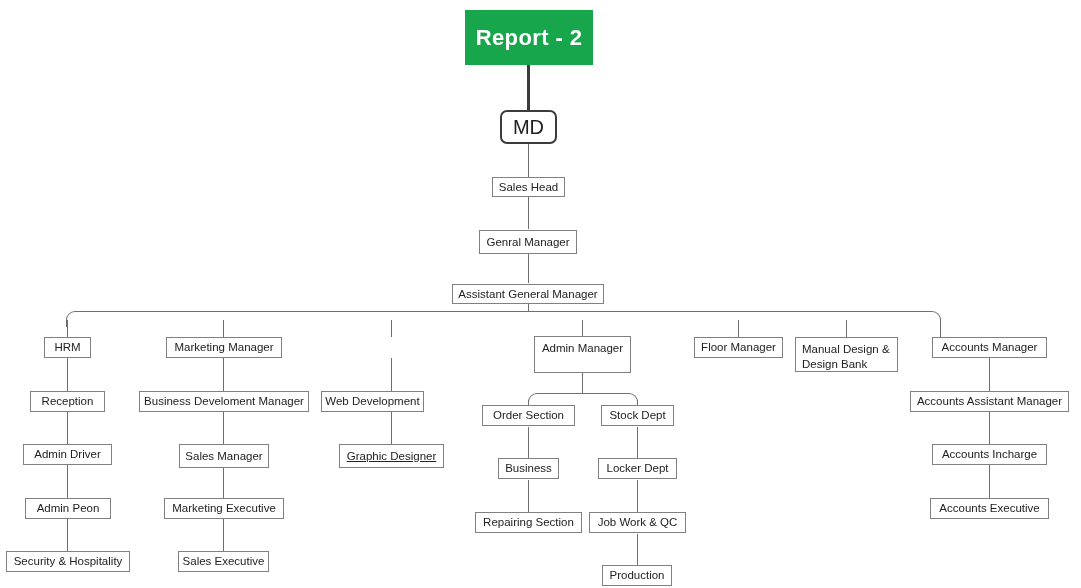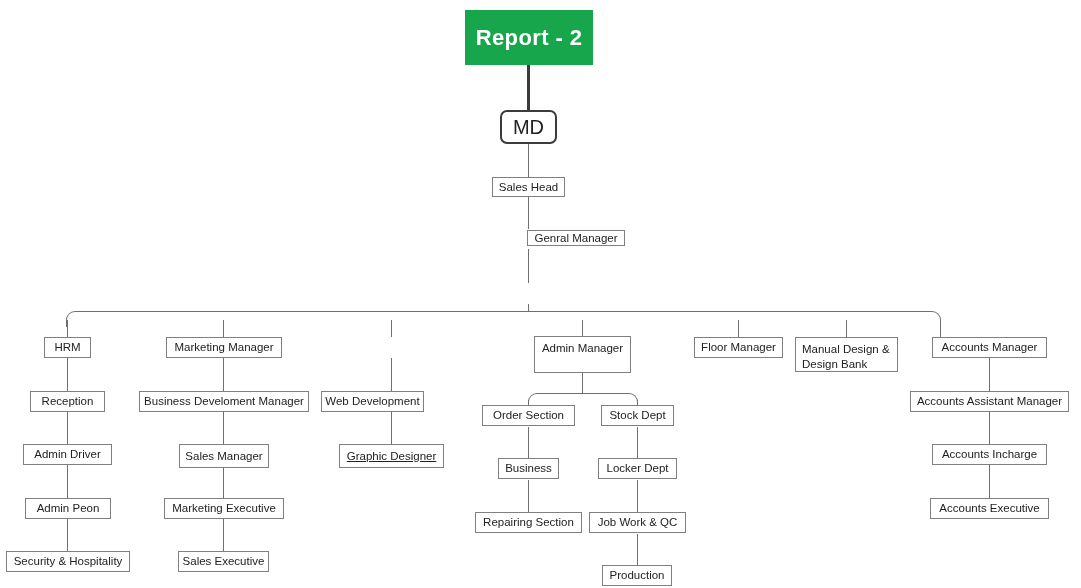--- a/index.html
+++ b/index.html
@@ -134,22 +134,23 @@
   <div class="line-v" style="left:989px; top:358px; height:33px;"></div>
   <div class="line-v" style="left:989px; top:412px; height:32px;"></div>
   <div class="line-v" style="left:989px; top:465px; height:33px;"></div>
 
   <div class="node root" style="left:465px; top:10px; width:128px; height:55px;">Report - 2</div>
 
   <div class="node md" style="left:500px; top:110px; width:57px; height:34px;">MD</div>
 
   <div class="node" style="left:492px; top:177px; width:73px; height:20px;">Sales Head</div>
 
-  <div class="node" style="left:479px; top:230px; width:98px; height:16px;margin-left:48px;">Genral Manager</div>
+  <div class="node" style="left:479px; top:230px; width:98px; height:24px;">Genral Manager</div>
 
+  <div class="node" style="left:452px; top:284px; width:152px; height:20px;">Assistant General Manager</div>
 
   <div class="node" style="left:44px; top:337px; width:47px; height:21px;">HRM</div>
   <div class="node" style="left:30px; top:391px; width:75px; height:21px;">Reception</div>
   <div class="node" style="left:23px; top:444px; width:89px; height:21px;">Admin Driver</div>
   <div class="node" style="left:25px; top:498px; width:86px; height:21px;">Admin Peon</div>
   <div class="node" style="left:6px; top:551px; width:124px; height:21px;">Security &amp; Hospitality</div>
 
   <div class="node" style="left:166px; top:337px; width:116px; height:21px;">Marketing Manager</div>
   <div class="node" style="left:139px; top:391px; width:170px; height:21px;">Business Develoment Manager</div>
   <div class="node" style="left:179px; top:444px; width:90px; height:24px;">Sales Manager</div>

